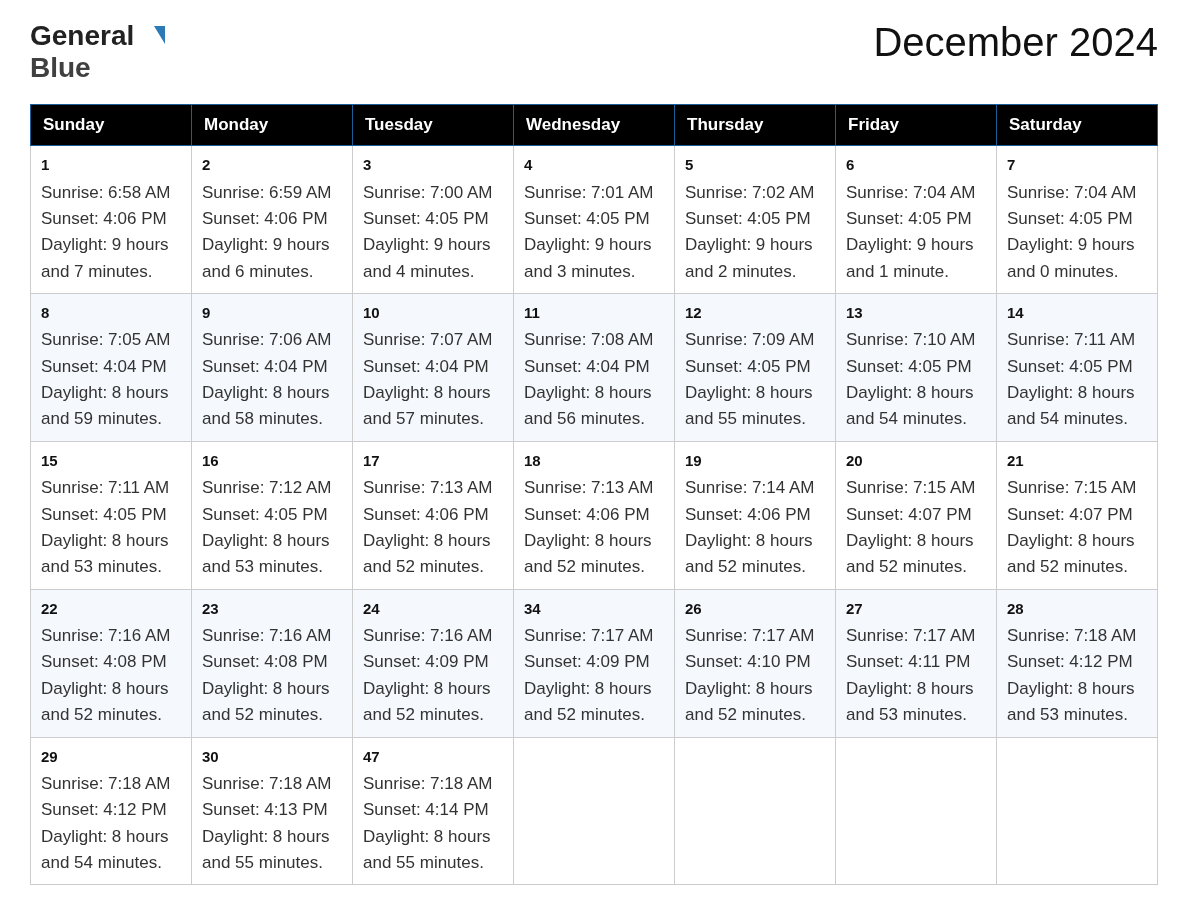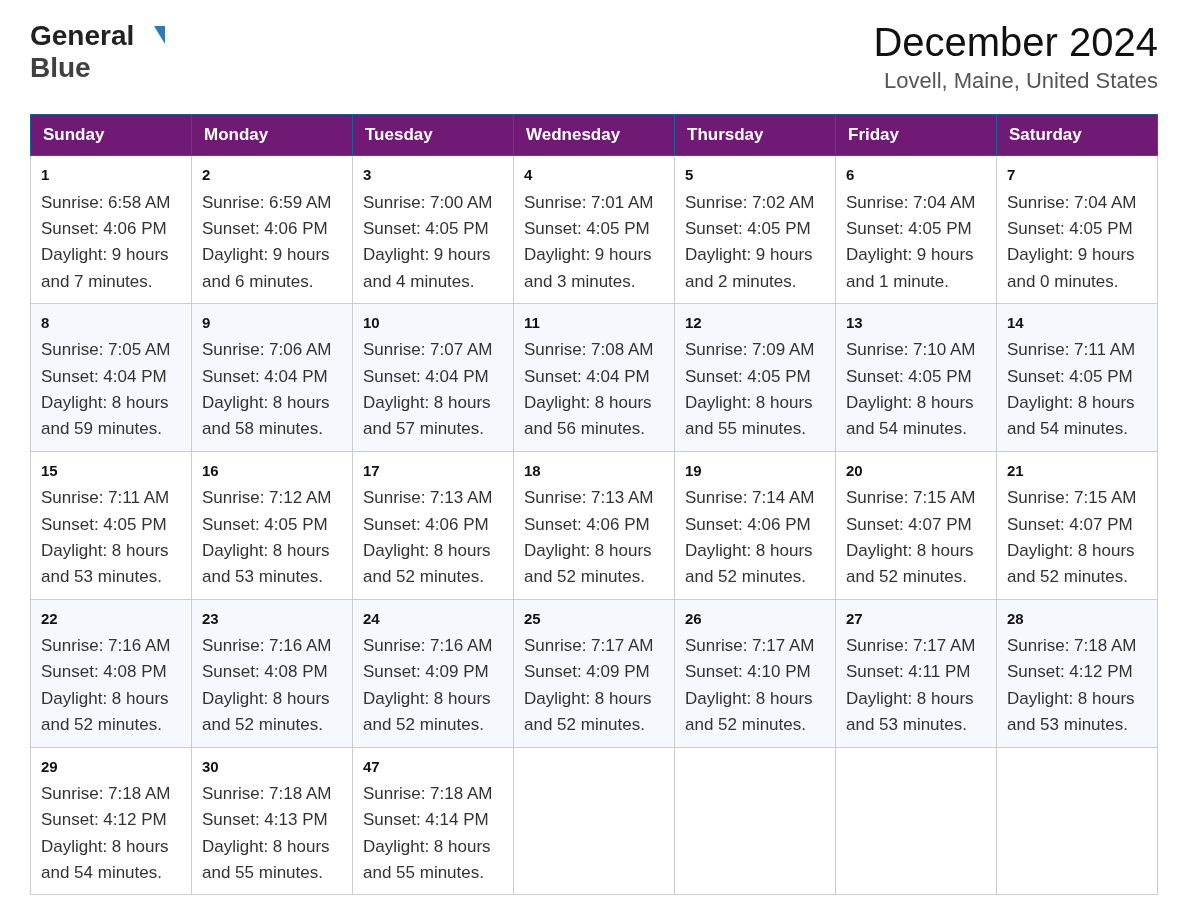--- a/index.html
+++ b/index.html
@@ -35,21 +35,21 @@
       font-size: 22px;
       color: #555;
       margin-top: 4px;
     }
     .calendar-table {
       width: 100%;
       border-collapse: collapse;
       border: 1px solid #999;
     }
     .calendar-table th {
-      background: #701a75;
+      background: #000000;
       color: #fff;
       font-size: 17px;
       font-weight: bold;
       padding: 10px 12px;
       text-align: left;
       border: 1px solid #1a5f9a;
     }
     .calendar-table td {
       vertical-align: top;
       padding: 8px 10px;
@@ -113,21 +113,20 @@
 <div class="header">
   <div class="logo-area">
     <div class="logo-wrapper">
       <span class="logo-general">General</span>
       <span class="logo-arrow"></span>
     </div>
     <span class="logo-blue-text">Blue</span>
   </div>
   <div class="title-area">
     <div class="month-title">December 2024</div>
-    <div class="location">Lovell, Maine, United States</div>
   </div>
 </div>
 
 <table class="calendar-table">
   <thead>
     <tr>
 
     <th>Sunday</th>
         <th>Monday</th>
         <th>Tuesday</th>
@@ -235,21 +234,21 @@
       </td>
         <td>
         <span class="day-num">23</span>
         <span class="day-info">Sunrise: 7:16 AM<br>Sunset: 4:08 PM<br>Daylight: 8 hours and 52 minutes.</span>
       </td>
         <td>
         <span class="day-num">24</span>
         <span class="day-info">Sunrise: 7:16 AM<br>Sunset: 4:09 PM<br>Daylight: 8 hours and 52 minutes.</span>
       </td>
         <td>
-        <span class="day-num">25</span>
+        <span class="day-num">34</span>
         <span class="day-info">Sunrise: 7:17 AM<br>Sunset: 4:09 PM<br>Daylight: 8 hours and 52 minutes.</span>
       </td>
         <td>
         <span class="day-num">26</span>
         <span class="day-info">Sunrise: 7:17 AM<br>Sunset: 4:10 PM<br>Daylight: 8 hours and 52 minutes.</span>
       </td>
         <td>
         <span class="day-num">27</span>
         <span class="day-info">Sunrise: 7:17 AM<br>Sunset: 4:11 PM<br>Daylight: 8 hours and 53 minutes.</span>
       </td>

